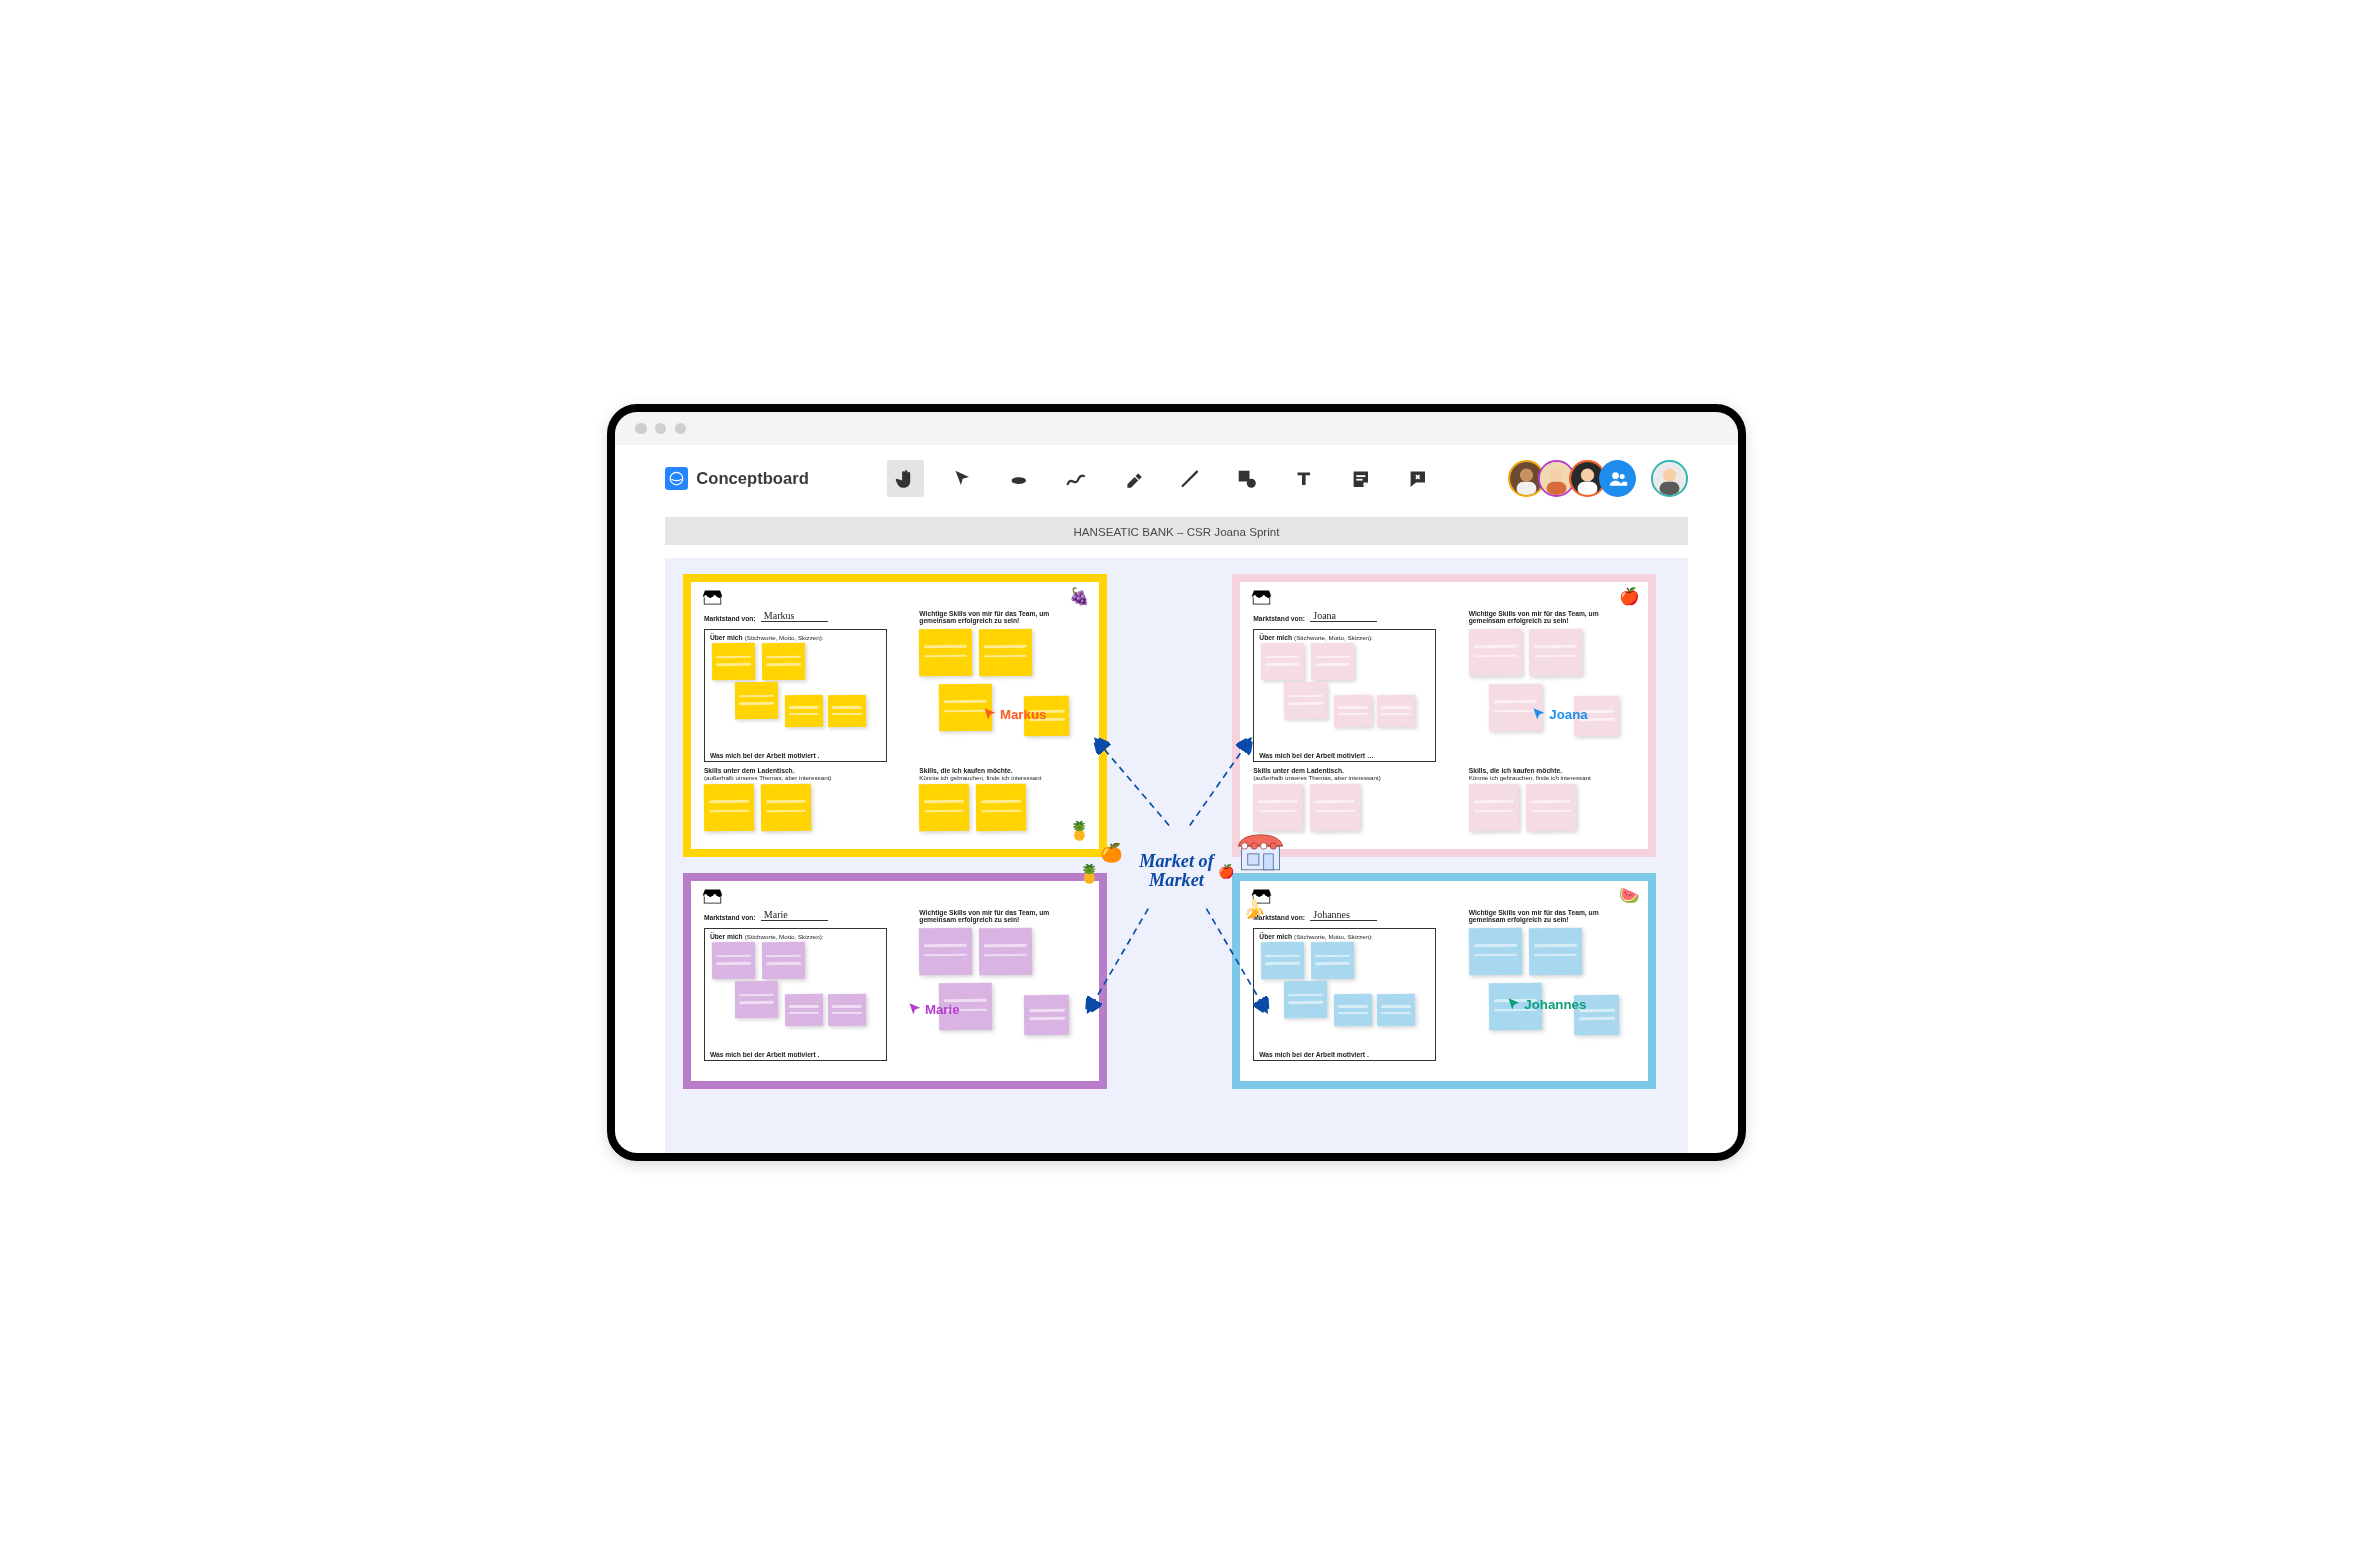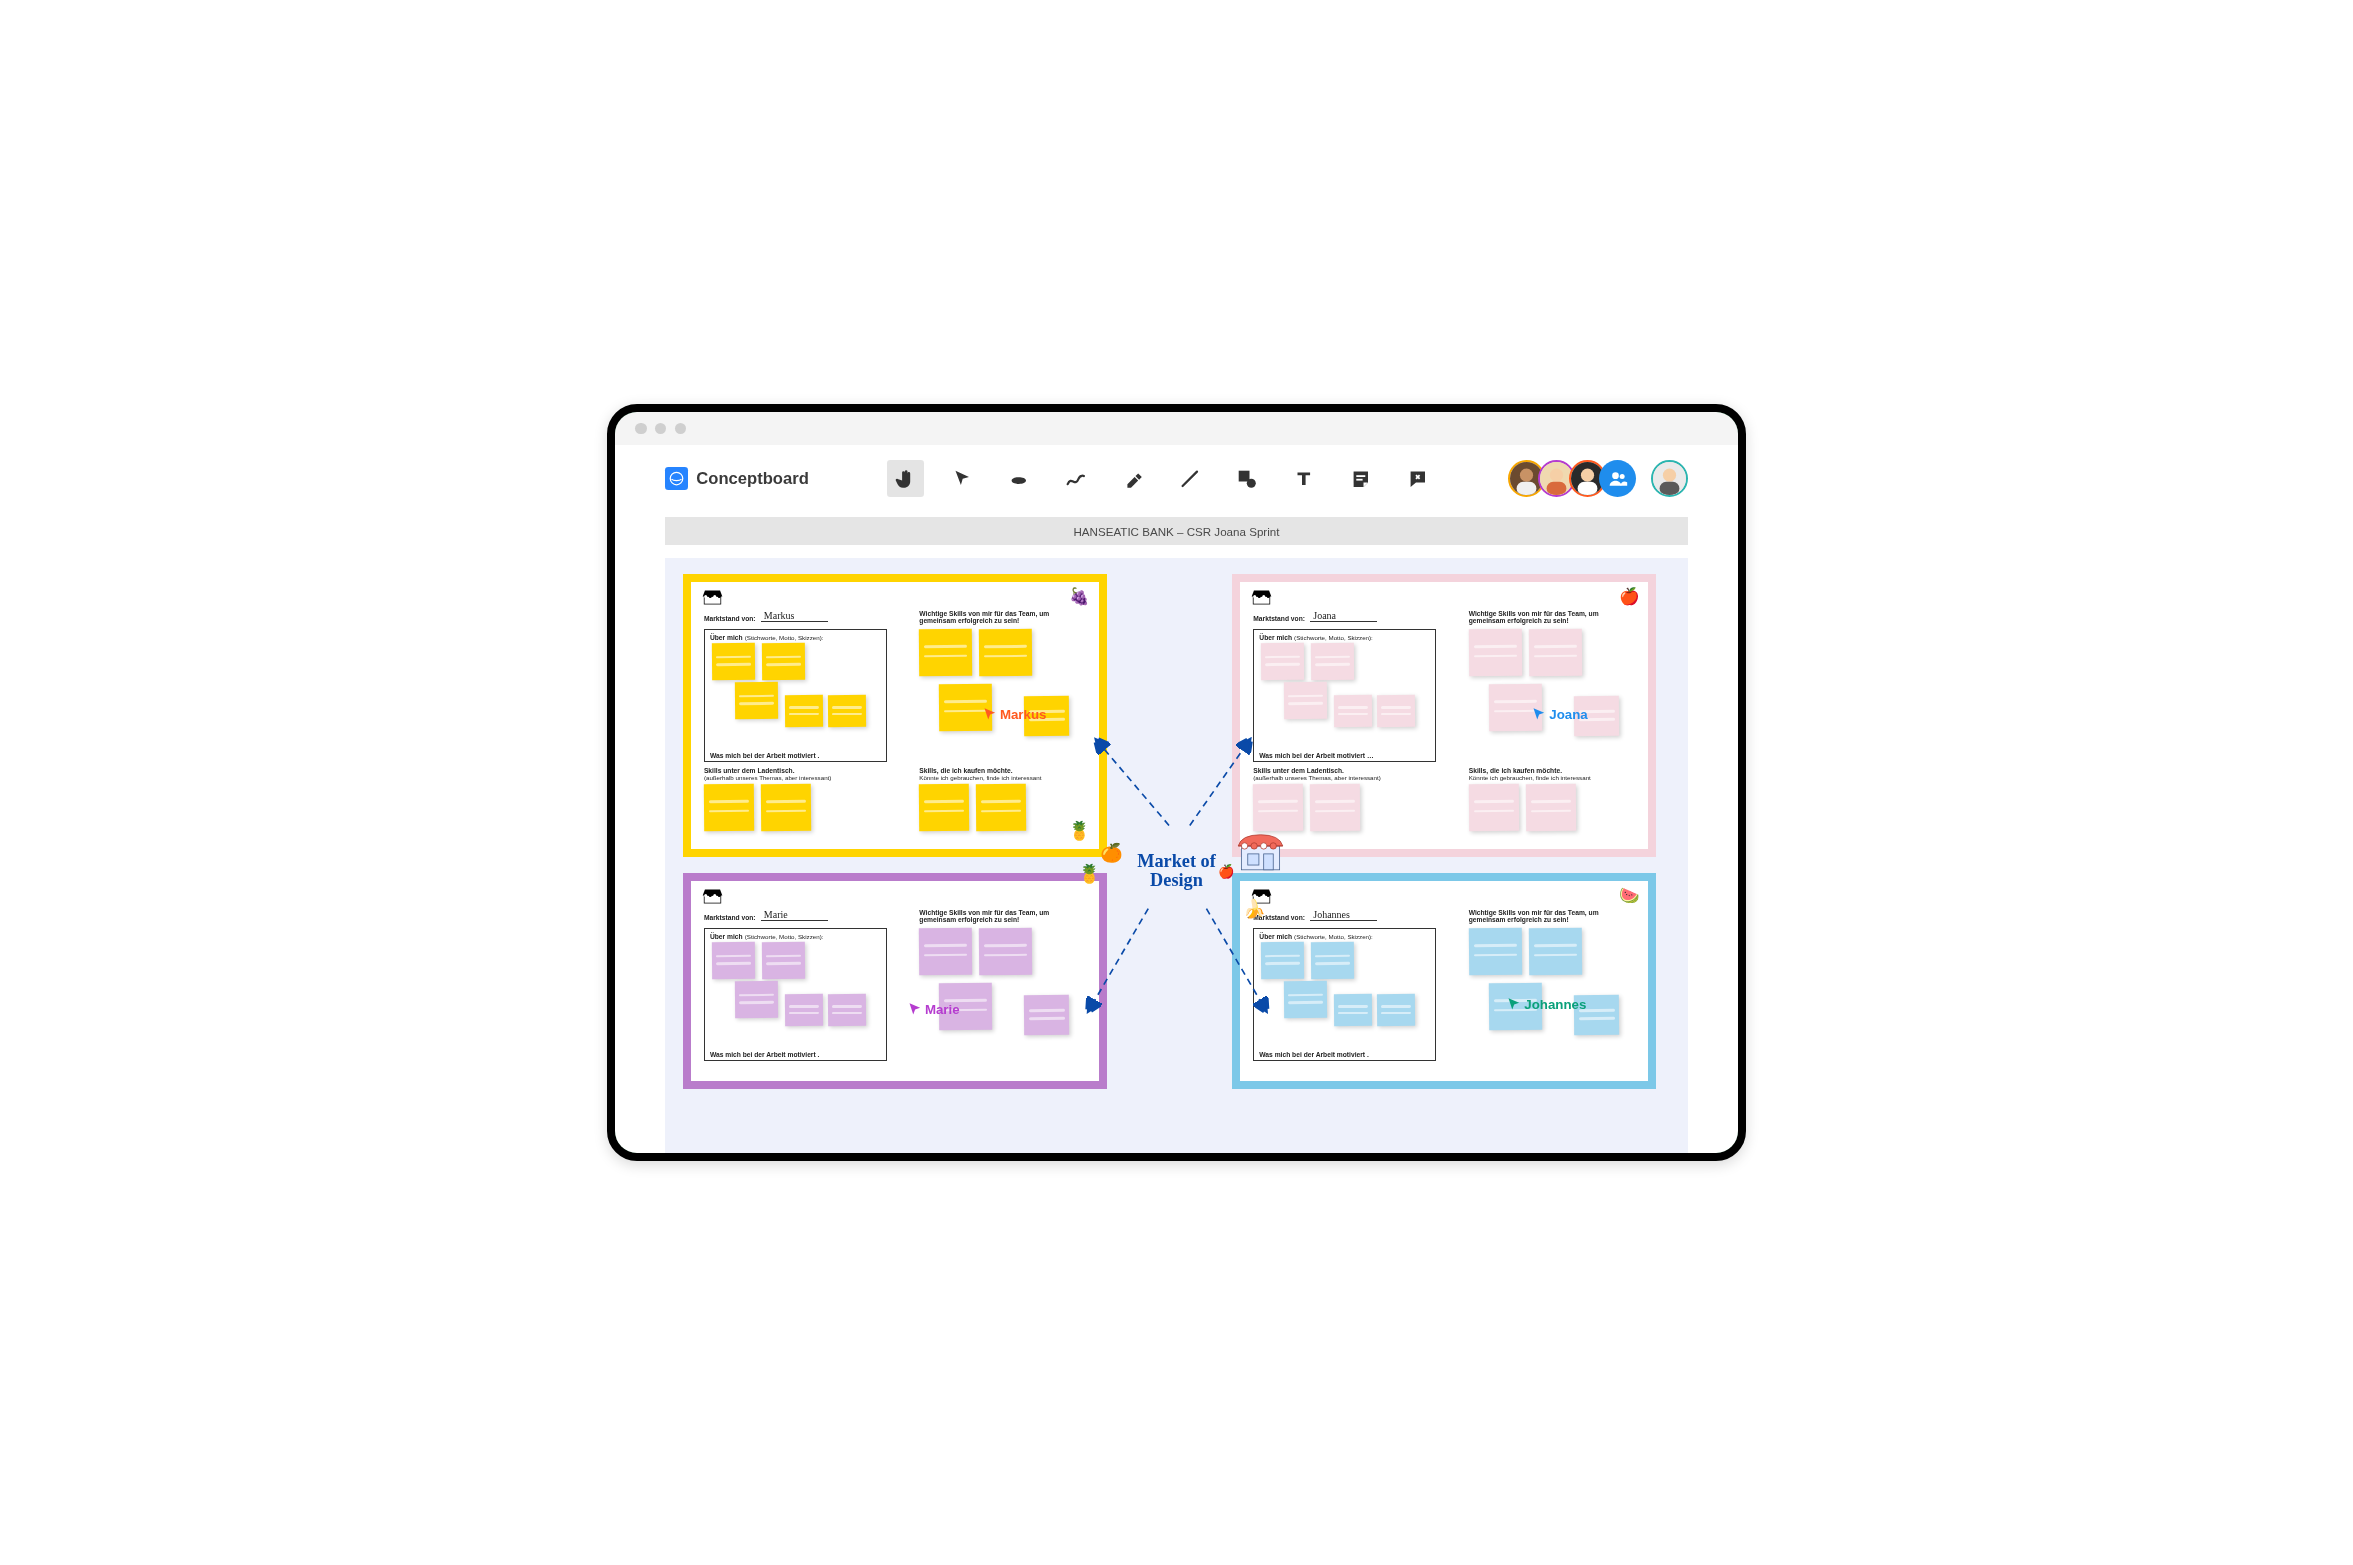--- a/index.html
+++ b/index.html
@@ -42,21 +42,21 @@
   .sticky::before { top:35%; }
   .sticky::after { top:55%; }
   .motivate { font-size:6.7px; font-weight:700; position:absolute; bottom:1.7px; left:5px; right:5px; }
   .under-counter { position:absolute; bottom:0; left:0; width:175px; }
   .buy-skills { position:absolute; bottom:0; right:0; width:166px; }
   .uc-notes, .buy-notes { position:relative; height:55px; margin-top:3.3px; }
   .skills-notes { position:relative; height:125px; margin-top:5px; }
   .cursor-label { position:absolute; display:flex; align-items:center; gap:3.3px; font-weight:700; font-size:13.3px; }
   .cursor-label svg { width:15px; height:15px; }
   .center-hub { position:absolute; top:266px; left:50%; transform:translateX(-50%); width:183px; height:91px; display:flex; align-items:center; justify-content:center; z-index:5; }
-  .center-label { font-family: "Comic Sans MS", cursive; font-size:18.3px; color:#0a4aa8; text-align:center; line-height:1.05; font-weight:700; }
+  .center-label { font-family: "Comic Sans MS", cursive; font-size:18.3px; font-style:italic; color:#0a4aa8; text-align:center; line-height:1.05; font-weight:700; }
   .hub-icon { font-size:18.3px; position:absolute; }
   .hub-store { position:absolute; width:48px; height:43px; }
   .dash-arrow { position:absolute; stroke:#0a4aa8; stroke-width:2; stroke-dasharray:8 6; fill:none; z-index:2; }
 </style>
 </head>
 <body>
 
 <div class="device-frame">
   <div class="chrome-bar">
     <div class="chrome-dot"></div>
@@ -191,21 +191,21 @@
         <line x1="580" y1="420" x2="510" y2="540" marker-end="url(#arrw)"></line>
         <line x1="650" y1="420" x2="720" y2="540" marker-end="url(#arrw)"></line>
       </svg>
 
       <div class="center-hub">
         <span class="hub-icon" style="left:-16.6px; top:-5px;">🍍</span>
         <span class="hub-icon" style="left:-6.7px; top:38px;">🍍</span>
         <span class="hub-icon" style="left:15px; top:16.6px;">🍊</span>
         <div class="center-label">
           <div>Market of</div>
-          <div>Design</div>
+          <div>Market</div>
         </div>
         <svg class="hub-store" viewBox="0 0 60 54" style="right:-16.6px; top:5px;">
           <rect x="6" y="20" width="48" height="30" fill="#e4ecff" stroke="#47628f"></rect>
           <rect x="14" y="30" width="14" height="14" fill="#cfe0ff" stroke="#47628f"></rect>
           <rect x="34" y="30" width="12" height="20" fill="#cfe0ff" stroke="#47628f"></rect>
           <path d="M2 20 Q6 6 30 6 Q54 6 58 20 Z" fill="#f16a5b" stroke="#b13e33"></path>
           <path d="M2 20h56" stroke="#b13e33"></path>
           <circle cx="10" cy="20" r="4" fill="#fff" stroke="#b13e33"></circle>
           <circle cx="22" cy="20" r="4" fill="#f16a5b" stroke="#b13e33"></circle>
           <circle cx="34" cy="20" r="4" fill="#fff" stroke="#b13e33"></circle>

